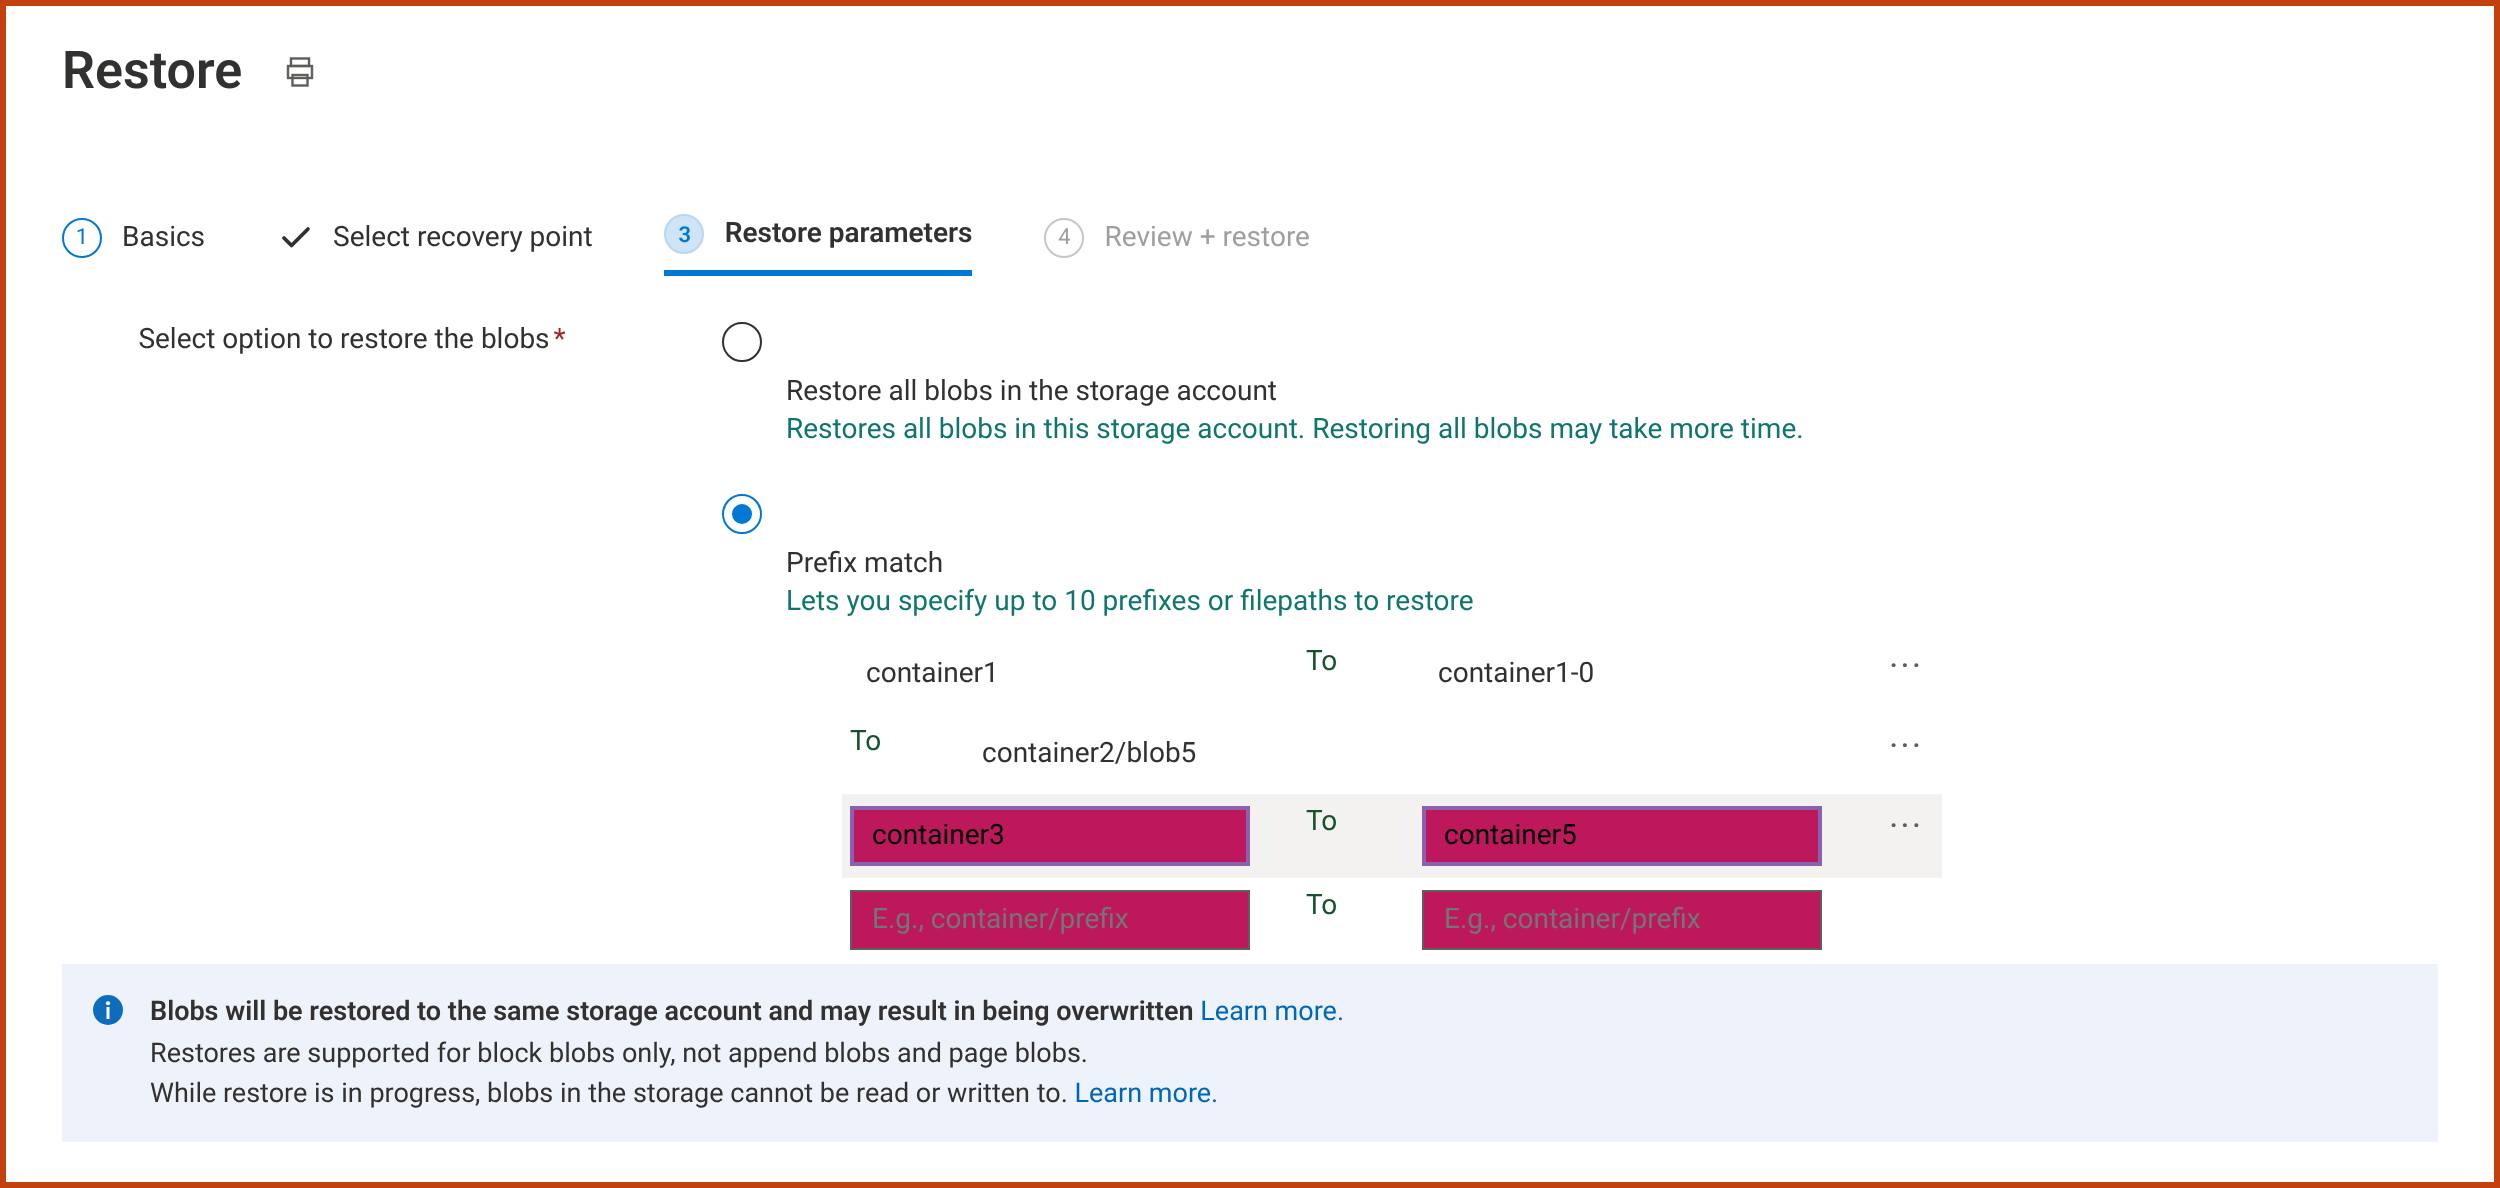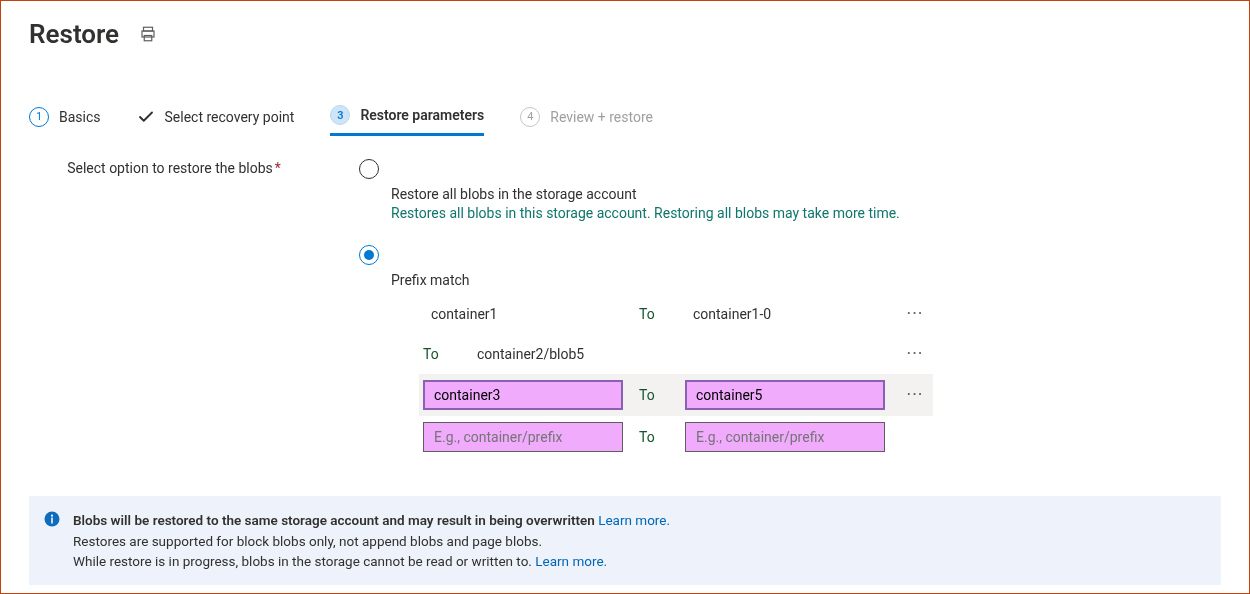--- a/index.html
+++ b/index.html
@@ -4,21 +4,21 @@
   <style>
     * { box-sizing: border-box; margin: 0; padding: 0; }
     body {
       font-family: "Segoe UI", -apple-system, BlinkMacSystemFont, Roboto, "Helvetica Neue", sans-serif;
       font-size: 14px;
       color: #323130;
       background: #fff;
       padding: 0;
     }
     .page {
-      border: 1px solid #c2410c;
+      border: 3px solid #c2410c;
       width: 1250px;
       height: 594px;
       position: relative;
       padding: 18px 28px 20px 28px;
     }
     .title-row {
       display: flex;
       align-items: center;
       gap: 20px;
       margin-bottom: 56px;
@@ -82,46 +82,46 @@
     .radio.selected { border-color: #0078d4; }
     .radio.selected::after {
       content: ""; position: absolute; top: 4px; left: 4px;
       width: 10px; height: 10px; border-radius: 50%; background: #0078d4;
     }
     .radio-text .r-title { font-size: 14px; margin-top: 28px; }
     .radio-text .r-desc { font-size: 14px; color: #0f766e; margin-top: 2px; max-width: 560px; line-height: 1.4; }
 
     .prefix-table { margin-left: 32px; margin-top: 6px; }
     .prefix-row {
-      display: flex; align-items: center; gap: 16px;
+      display: flex; align-items: flex-start; gap: 28px;
       padding: 6px 0;
     }
     .prefix-row.highlight { background: #f3f2f1; padding: 6px 4px; margin-left: -4px; margin-right: -4px;}
     .from-cell, .to-cell { flex: 1; }
     .to-label { width: 30px; text-align: left; color: #14532d; }
     .static-text { padding: 6px 8px; }
     .text-input {
       width: 100%;
       border: 1px solid #605e5c;
       padding: 6px 10px;
       font-size: 14px;
       font-family: inherit;
       outline: none;
-      background: #f0abfc;
+      background: #be185d;
     }
     .text-input.focused { border-color: #8861b0; box-shadow: 0 0 0 1px #8861b0 inset; }
     .row-actions {
       width: 28px; text-align: center; color: #605e5c; cursor: pointer;
       font-size: 18px; letter-spacing: 1px;
     }
 
     .info-banner {
       position: absolute;
       left: 28px;
-      bottom: 8px;
+      bottom: 20px;
       right: 28px;
       background: #eef3fb;
       padding: 14px 16px 14px 44px;
       font-size: 13.5px;
       line-height: 1.5;
     }
     .info-banner .info-icon {
       position: absolute; left: 14px; top: 14px;
       width: 18px; height: 18px;
     }
@@ -179,20 +179,21 @@
         <div class="radio-text">
           <div class="r-title">Restore all blobs in the storage account</div>
           <div class="r-desc">Restores all blobs in this storage account. Restoring all blobs may take more time.</div>
         </div>
       </div>
 
       <div class="radio-block">
         <div class="radio selected"></div>
         <div class="radio-text">
           <div class="r-title">Prefix match</div>
+          <div class="r-desc">Lets you specify up to 10 prefixes or filepaths to restore</div>
 
           <div class="prefix-table">
 
             <div class="prefix-row">
               <div class="from-cell static-text">container1</div>
               <div class="to-label">To</div>
               <div class="to-cell static-text">container1-0</div>
               <div class="row-actions">···</div>
             </div>
 

